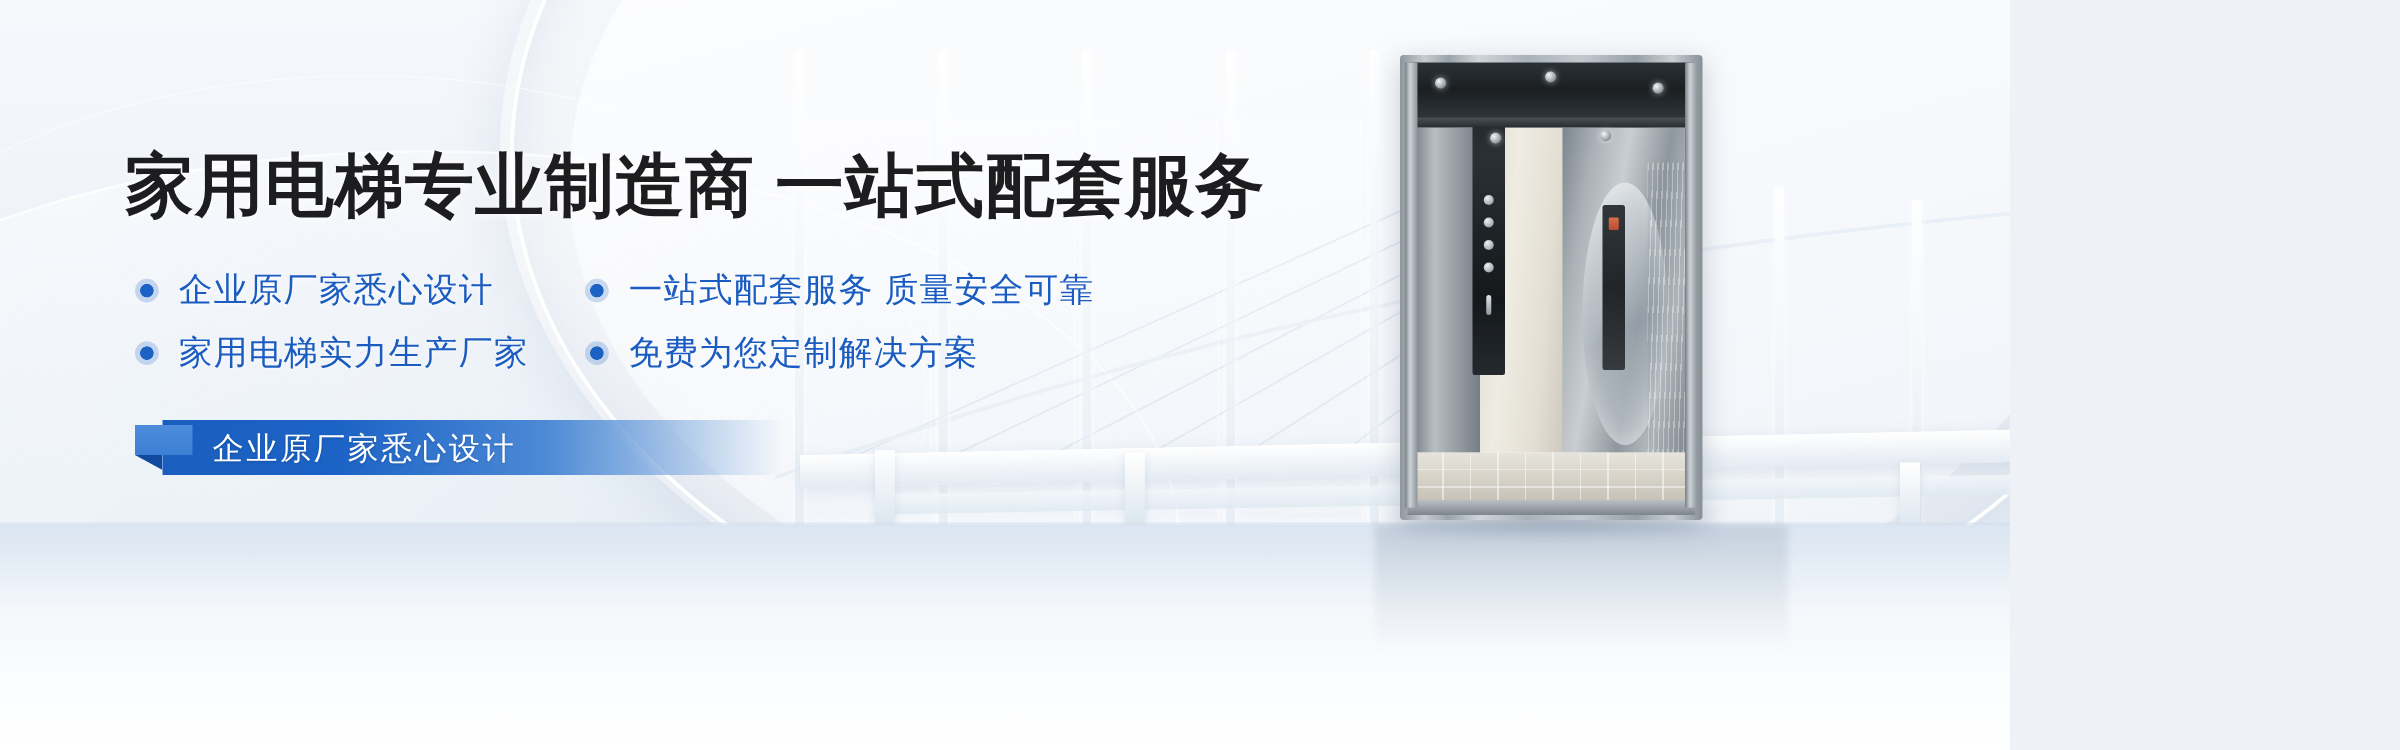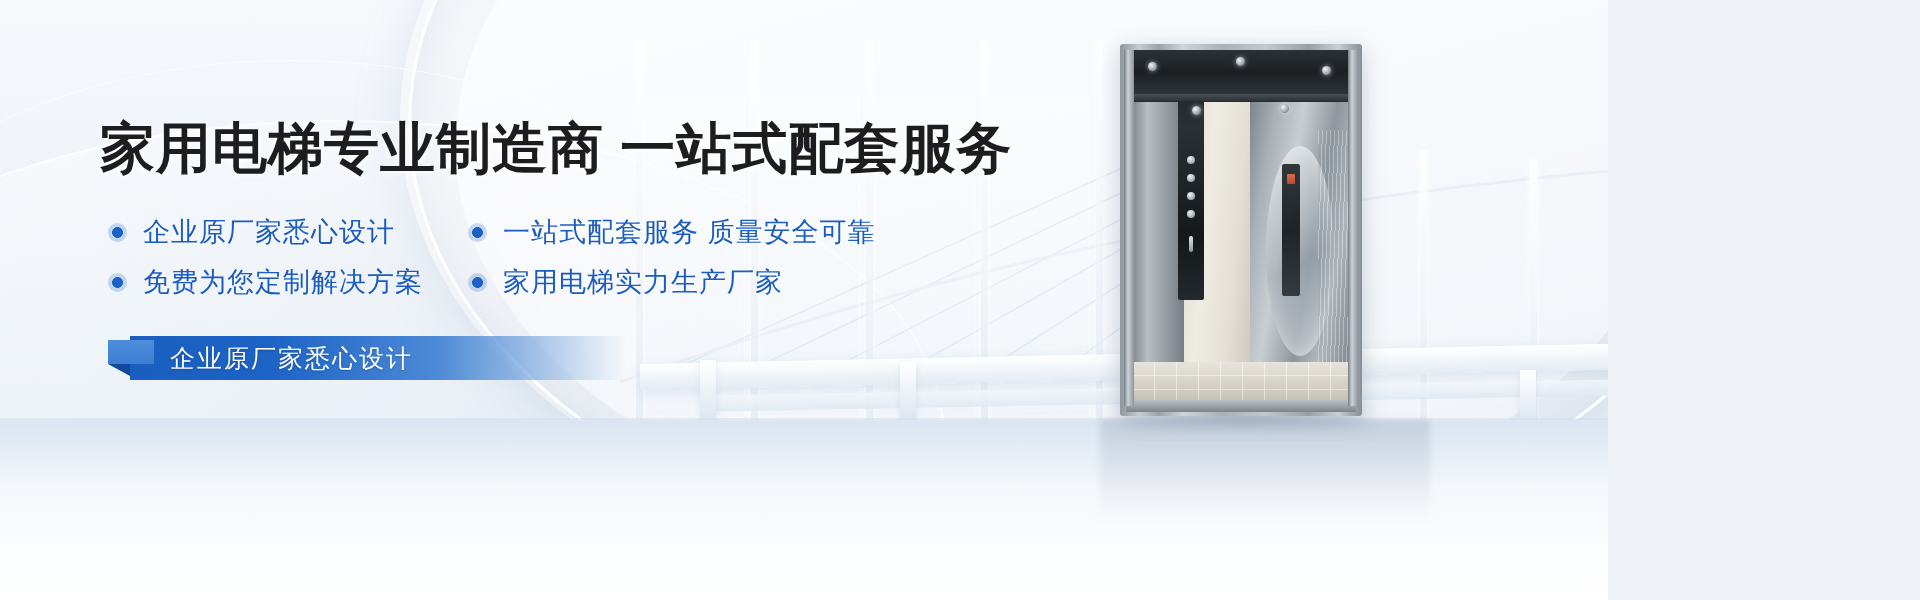--- a/index.html
+++ b/index.html
@@ -355,25 +355,25 @@
           <span class="btext">企业原厂家悉心设计</span>
         </div>
         <div class="bitem">
           <span class="bdot"></span>
           <span class="btext">一站式配套服务 质量安全可靠</span>
         </div>
       </div>
       <div class="brow">
         <div class="bitem">
           <span class="bdot"></span>
-          <span class="btext">免费为您定制解决方案</span>
+          <span class="btext">家用电梯实力生产厂家</span>
         </div>
         <div class="bitem">
           <span class="bdot"></span>
-          <span class="btext">家用电梯实力生产厂家</span>
+          <span class="btext">免费为您定制解决方案</span>
         </div>
       </div>
     </div>
 
     <div class="ribbon">
       <div class="ribbon-bar"></div>
       <div class="ribbon-tab"></div>
       <div class="ribbon-notch"></div>
       <div class="ribbon-text">企业原厂家悉心设计</div>
     </div>

